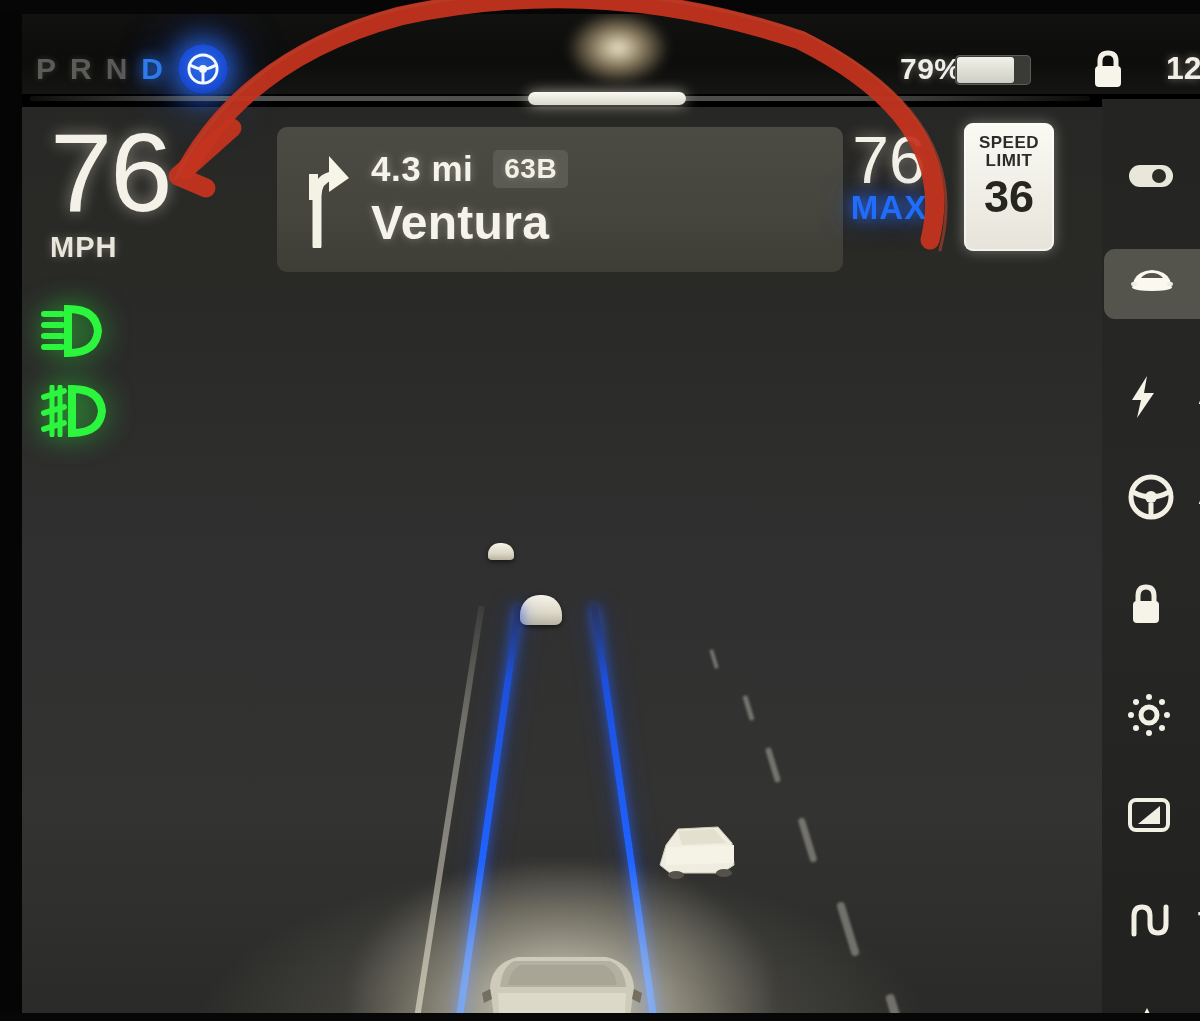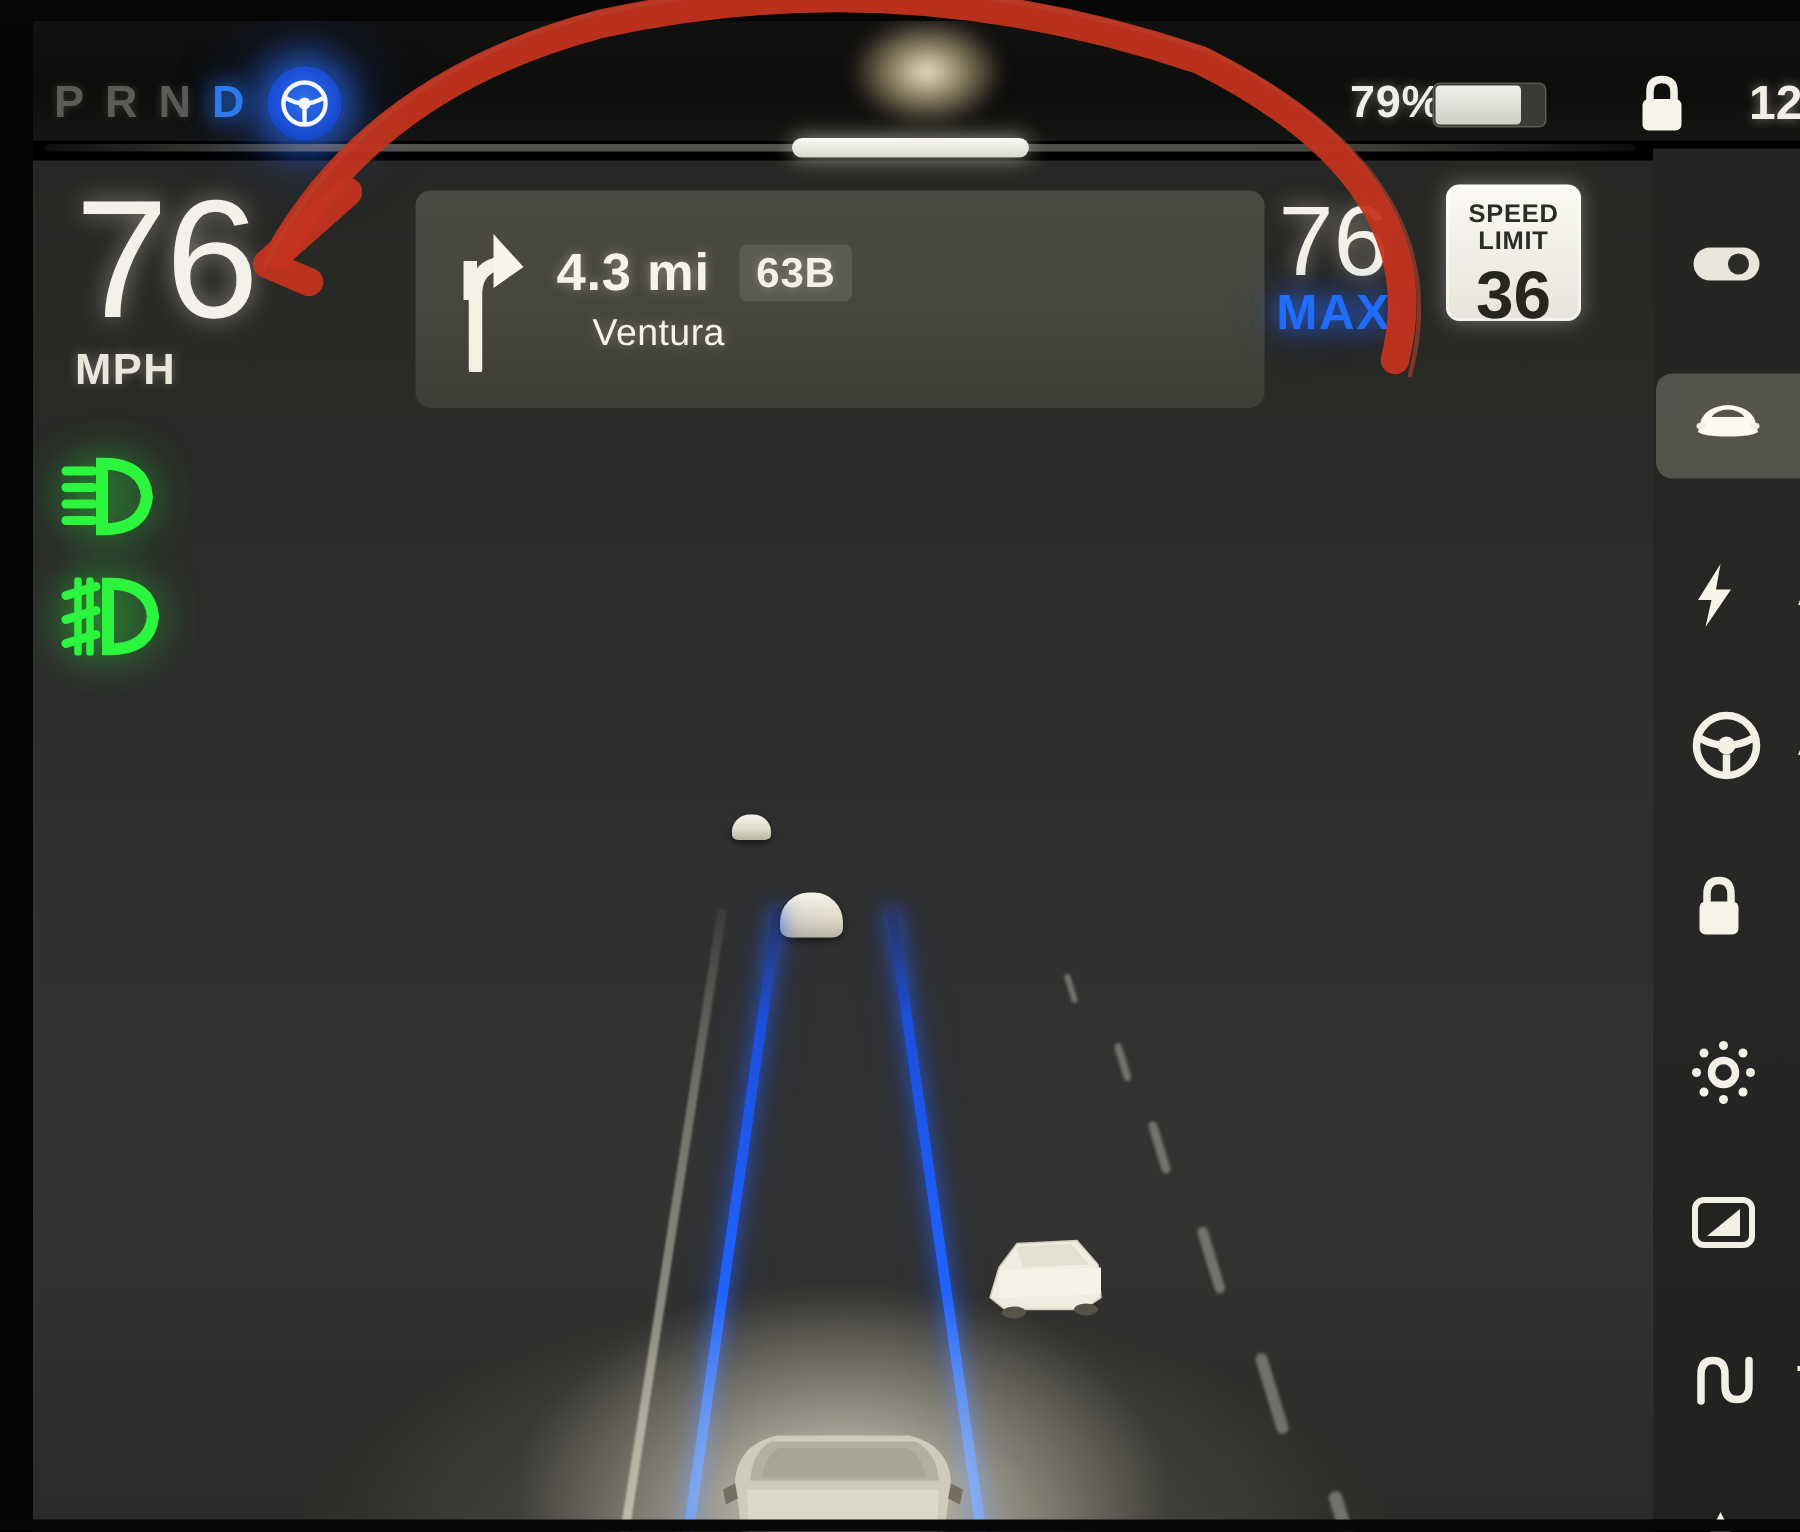--- a/index.html
+++ b/index.html
@@ -115,22 +115,22 @@
     font-size:35px; font-weight:700; color:#f6f4ea; letter-spacing:.5px;
     text-shadow:0 0 8px rgba(255,250,230,.35);
   }
   .nav-exit {
     font-size:28px; font-weight:700; color:#f3f1e6; letter-spacing:.5px;
     background:#5b5b53; border-radius:5px; padding:3px 11px;
     text-shadow:0 0 6px rgba(255,250,230,.25);
     text-align:center;
   }
   .nav-street {
-    margin-top:6px; font-size:25px; font-weight:400; color:#f6f4ea;
-    letter-spacing:.3px; text-shadow:0 0 8px rgba(255,250,230,.3);margin-left:24px;
+    margin-top:6px; font-size:48px; font-weight:700; color:#f6f4ea;
+    letter-spacing:.3px; text-shadow:0 0 8px rgba(255,250,230,.3);
   }
   .nav-shield-wrap { flex:0 0 auto; text-align:center; margin-left:10px; }
   .nav-dir {
     font-size:25px; font-weight:700; color:#f4f2e8; letter-spacing:1.5px;
     text-shadow:0 0 7px rgba(255,250,230,.35);
   }
   .shield { position:relative; width:76px; height:60px; margin:3px auto 0; }
   .shield svg { width:76px; height:60px; display:block; }
   .shield .num {
     position:absolute; left:0; top:0; width:76px; height:60px;
@@ -144,21 +144,21 @@
     font-size:66px; font-weight:400; color:#f4f2e8; line-height:1;
     text-shadow:0 0 14px rgba(255,250,230,.5);
   }
   .setspeed .max {
     margin-top:-4px; font-size:33px; font-weight:700; color:#1f6dfa;
     letter-spacing:1px; text-shadow:0 0 16px rgba(42,110,255,.95),0 0 30px rgba(30,90,240,.5);
   }
 
   
   .speed-limit {
-    position:absolute; left:942px; top:16px; width:90px; height:91px;
+    position:absolute; left:942px; top:16px; width:90px; height:128px;
     background: linear-gradient(180deg,#fbfaf3,#e6e4da);
     border-radius:9px;
     box-shadow: 0 0 14px rgba(255,252,240,.35), inset 0 0 0 2px rgba(255,255,255,.5);
     display:flex; flex-direction:column; align-items:center; justify-content:flex-start;
     padding-top:11px;
   }
   .speed-limit .sl-txt {
     font-size:17px; font-weight:700; color:#2b2b27; line-height:1.08;
     letter-spacing:.5px; text-align:center;
   }

